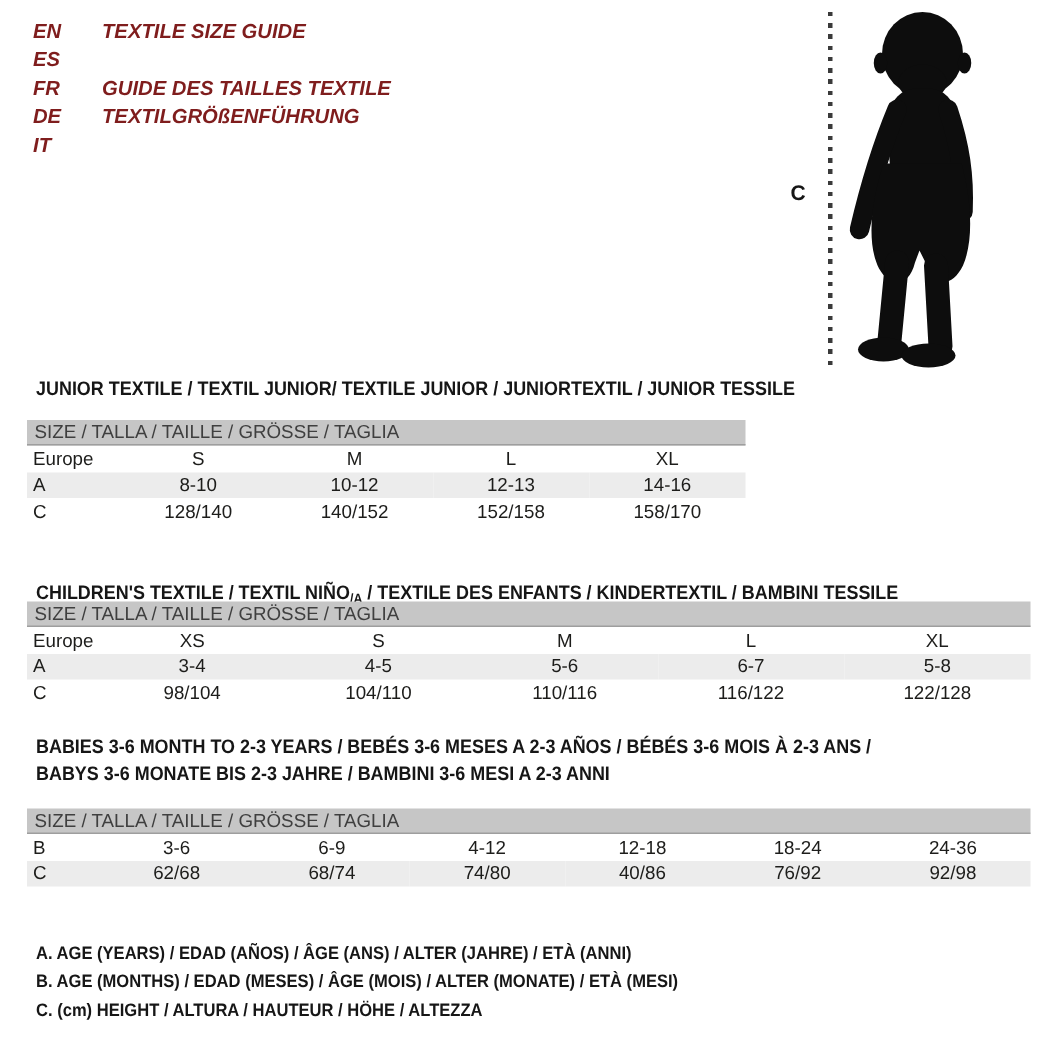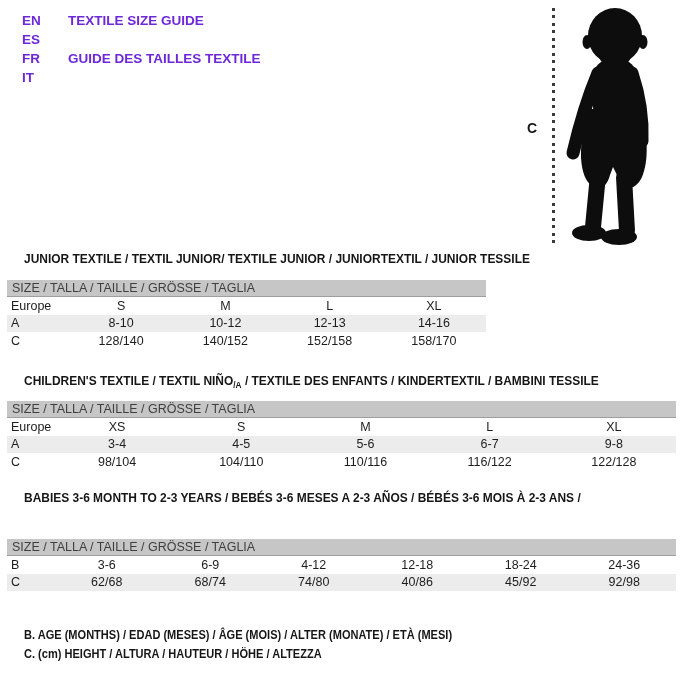--- a/index.html
+++ b/index.html
@@ -5,39 +5,39 @@
   html,body{margin:0;padding:0;}
   body{
     width:700px;height:700px;background:#ffffff;
     font-family:"Liberation Sans", sans-serif;
     color:#1d1d1b;overflow:hidden;
   }
   .page{position:relative;width:700px;height:700px;background:#fff;}
 
   
   .lang-list{position:absolute;left:22px;top:11px;}
-  .lang-row{display:flex;font-weight:bold;font-size:13.5px;line-height:19px;color:#6d28d9;}
+  .lang-row{display:flex;font-weight:bold;font-size:13.5px;line-height:19px;color:#7f1d1d;font-style:italic;}
   .lang-code{width:46px;flex:0 0 46px;}
   .lang-label{white-space:nowrap;}
 
   
   .measure-line{
     position:absolute;left:552px;top:8px;width:3px;height:240px;
     background:repeating-linear-gradient(to bottom,#3a3a3a 0 3px,transparent 3px 7.5px);
   }
   .measure-label{position:absolute;left:527px;top:120px;font-weight:bold;font-size:14px;color:#161616;}
   .baby-svg{position:absolute;left:556px;top:5px;width:108px;height:242px;}
 
   
   .sec-title{position:absolute;left:24px;font-weight:bold;font-size:13px;line-height:18px;color:#161616;white-space:nowrap;}
   .cond{display:inline-block;transform:scaleX(0.92);transform-origin:0 50%;white-space:nowrap;}
   .sub{font-size:9px;vertical-align:-3px;}
 
   
-  .tbl{position:absolute;left:7px;}
+  .tbl{position:absolute;left:18px;}
   .tbl-head{
     background:#c6c6c6;border-bottom:1px solid #9e9e9e;
     height:16px;line-height:16px;padding-left:5px;
     font-size:12.5px;color:#3f3f3f;white-space:nowrap;
   }
   .tbl table{width:100%;border-collapse:collapse;table-layout:fixed;}
   .tbl td{
     height:17.5px;font-size:12.5px;text-align:center;padding:0;
     color:#1d1d1b;white-space:nowrap;vertical-align:middle;
   }
@@ -57,20 +57,24 @@
     <div class="lang-row">
       <span class="lang-code">EN</span>
       <span class="lang-label">TEXTILE SIZE GUIDE</span>
     </div>
     <div class="lang-row">
       <span class="lang-code">ES</span>
     </div>
     <div class="lang-row">
       <span class="lang-code">FR</span>
       <span class="lang-label">GUIDE DES TAILLES TEXTILE</span>
+    </div>
+    <div class="lang-row">
+      <span class="lang-code">DE</span>
+      <span class="lang-label">TEXTILGRÖßENFÜHRUNG</span>
     </div>
     <div class="lang-row">
       <span class="lang-code">IT</span>
     </div>
   </div>
 
   <div class="measure-line"></div>
   <div class="measure-label">C</div>
   <svg class="baby-svg" viewBox="0 0 108 242" aria-hidden="true">
     <g fill="#0d0d0d" stroke="#0d0d0d">
@@ -127,21 +131,21 @@
         <td class="lbl">C</td>
         <td>128/140</td>
         <td>140/152</td>
         <td>152/158</td>
         <td>158/170</td>
       </tr>
     </tbody>
       </table>
   </div>
 
-  <div class="sec-title" style="top:372px;">
+  <div class="sec-title" style="top:386px;">
     <span class="cond">
       <span>CHILDREN'S TEXTILE / TEXTIL NIÑO</span><span class="sub">/A</span><span> / TEXTILE DES ENFANTS / KINDERTEXTIL / BAMBINI TESSILE</span>
     </span>
   </div>
   <div class="tbl" style="top:401px;width:669px;">
     <div class="tbl-head">SIZE / TALLA / TAILLE / GRÖSSE / TAGLIA</div>
     <table>
       <colgroup>
           <col style="width:48px">
           <col>
@@ -158,36 +162,37 @@
         <td>M</td>
         <td>L</td>
         <td>XL</td>
       </tr>
       <tr class="alt">
         <td class="lbl">A</td>
         <td>3-4</td>
         <td>4-5</td>
         <td>5-6</td>
         <td>6-7</td>
-        <td>9-8</td>
+        <td>5-8</td>
       </tr>
       <tr>
         <td class="lbl">C</td>
         <td>98/104</td>
         <td>104/110</td>
         <td>110/116</td>
         <td>116/122</td>
         <td>122/128</td>
       </tr>
     </tbody>
       </table>
   </div>
 
   <div class="sec-title" style="top:489px;">
     <div><span class="cond">BABIES 3-6 MONTH TO 2-3 YEARS / BEBÉS 3-6 MESES A 2-3 AÑOS / BÉBÉS 3-6 MOIS À 2-3 ANS /</span></div>
+    <div><span class="cond">BABYS 3-6 MONATE BIS 2-3 JAHRE / BAMBINI 3-6 MESI A 2-3 ANNI</span></div>
   </div>
   <div class="tbl" style="top:539px;width:669px;">
     <div class="tbl-head">SIZE / TALLA / TAILLE / GRÖSSE / TAGLIA</div>
     <table>
       <colgroup>
           <col style="width:48px">
           <col>
           <col>
           <col>
           <col>
@@ -203,25 +208,26 @@
         <td>12-18</td>
         <td>18-24</td>
         <td>24-36</td>
       </tr>
       <tr class="alt">
         <td class="lbl">C</td>
         <td>62/68</td>
         <td>68/74</td>
         <td>74/80</td>
         <td>40/86</td>
-        <td>45/92</td>
+        <td>76/92</td>
         <td>92/98</td>
       </tr>
     </tbody>
       </table>
   </div>
 
   <div class="footnotes">
+    <div class="footnote"><span class="cond">A. AGE (YEARS) / EDAD (AÑOS) / ÂGE (ANS) / ALTER (JAHRE) / ETÀ (ANNI)</span></div>
     <div class="footnote"><span class="cond">B. AGE (MONTHS) / EDAD (MESES) / ÂGE (MOIS) / ALTER (MONATE) / ETÀ (MESI)</span></div>
     <div class="footnote"><span class="cond">C. (cm) HEIGHT / ALTURA / HAUTEUR / HÖHE / ALTEZZA</span></div>
   </div>
 
 </div>
 
 </body></html>

